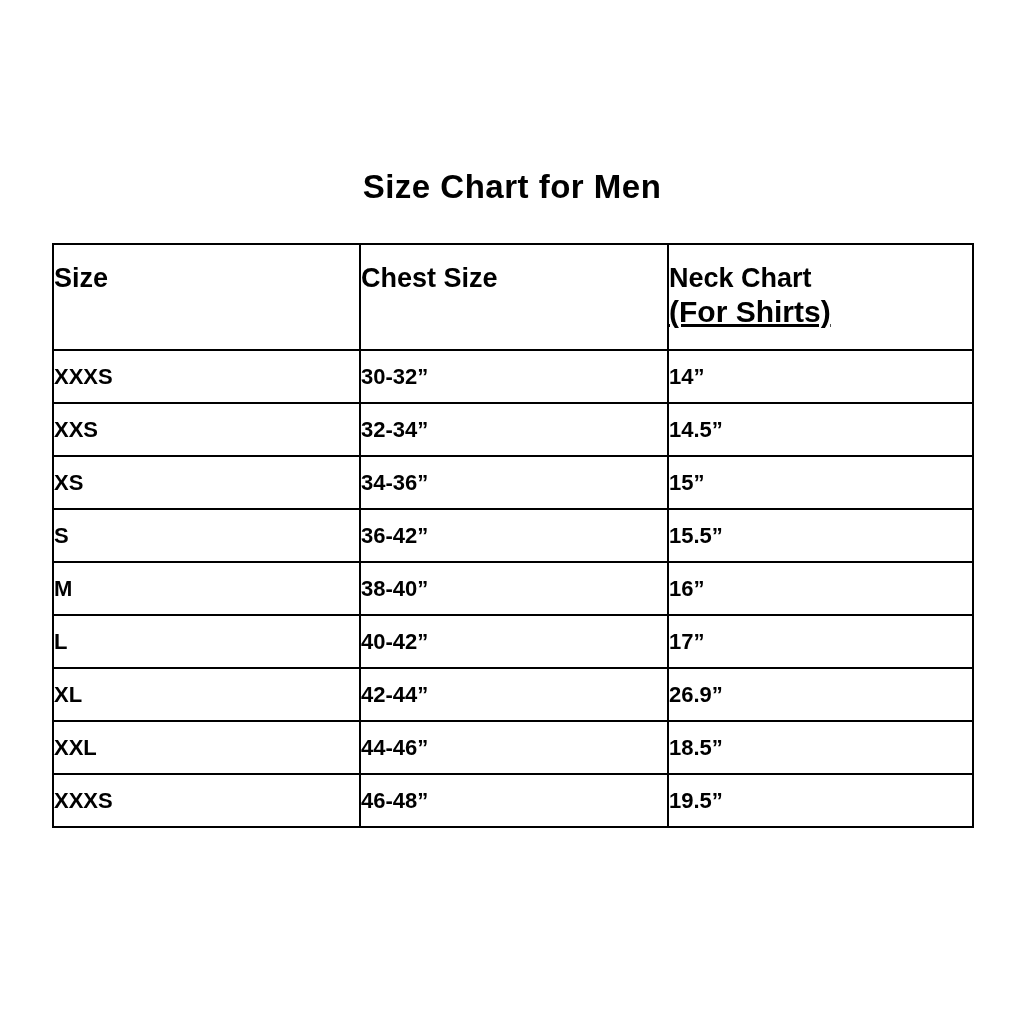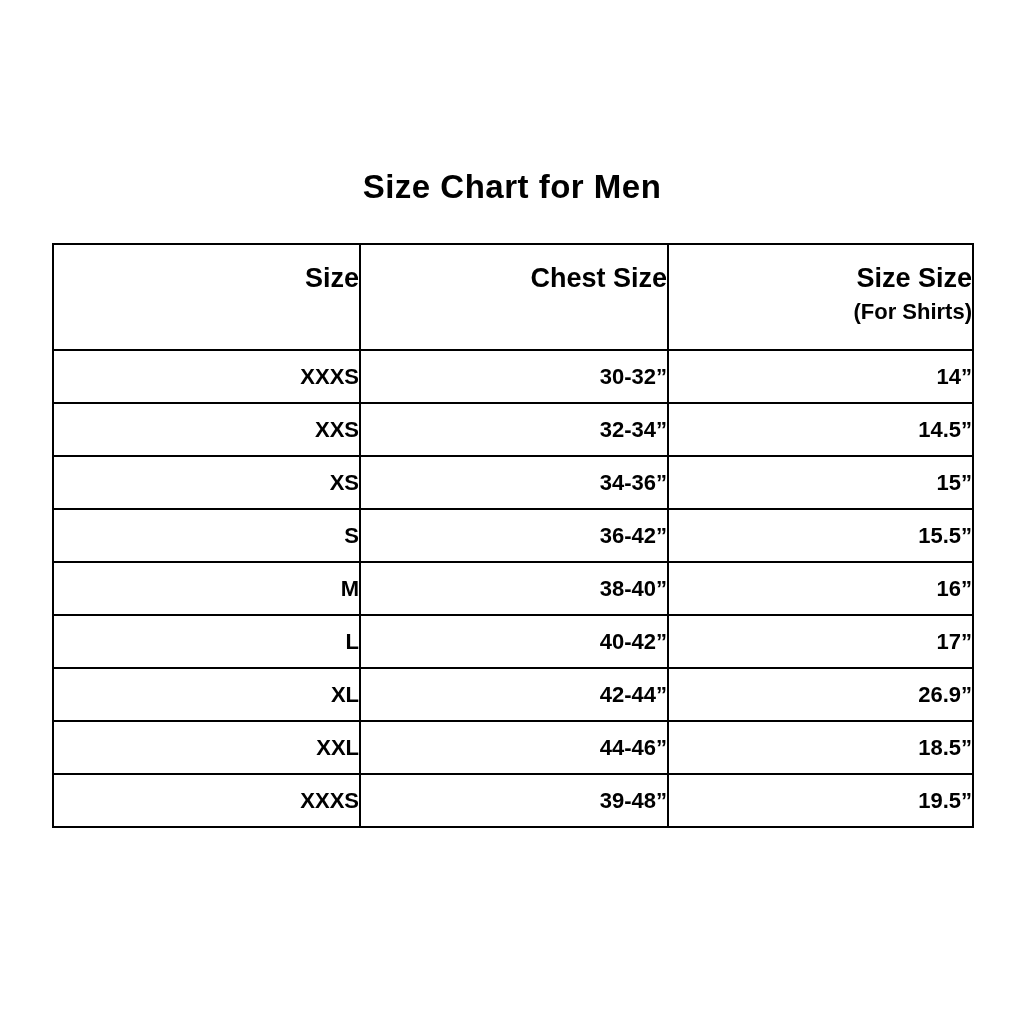--- a/index.html
+++ b/index.html
@@ -30,42 +30,43 @@
     position: absolute;
     left: 52px;
     top: 243px;
     width: 920px;
     border-collapse: collapse;
     table-layout: fixed;
   }
   table.size-chart th,
   table.size-chart td {
     border: 2px solid #000000;
-    text-align: right;
+    text-align: left;
     font-weight: bold;
     background: #ffffff;
     padding: 0;
   }
   table.size-chart th {
     height: 88px;
     font-size: 27px;
     vertical-align: top;
     padding-top: 16px;
     line-height: 34px;
   }
   table.size-chart td {
     height: 51px;
     font-size: 22px;
     vertical-align: middle;
   }
   th .hdr-line2 {
     display: block;
-    font-size: 22px;
+    font-size: 30px;
     font-weight: bold;
     line-height: 34px;
+    text-decoration: underline;
   }
   col.c1 { width: 307px; }
   col.c2 { width: 308px; }
   col.c3 { width: 305px; }
 </style>
 </head>
 <body>
 
 <div class="page">
 
@@ -79,21 +80,21 @@
     </colgroup>
     <thead>
       <tr>
         <th>
           <span>Size</span>
         </th>
         <th>
           <span>Chest Size</span>
         </th>
         <th>
-          <span>Size Size</span>
+          <span>Neck Chart</span>
           <span class="hdr-line2">(For Shirts)</span>
         </th>
       </tr>
     </thead>
     <tbody id="table-body">
 
     <tr>
           <td>XXXS</td>
           <td>30-32”</td>
           <td>14”</td>
@@ -128,19 +129,19 @@
           <td>42-44”</td>
           <td>26.9”</td>
         </tr>
         <tr>
           <td>XXL</td>
           <td>44-46”</td>
           <td>18.5”</td>
         </tr>
         <tr>
           <td>XXXS</td>
-          <td>39-48”</td>
+          <td>46-48”</td>
           <td>19.5”</td>
         </tr>
       </tbody>
   </table>
 
 </div>
 
 </body></html>

